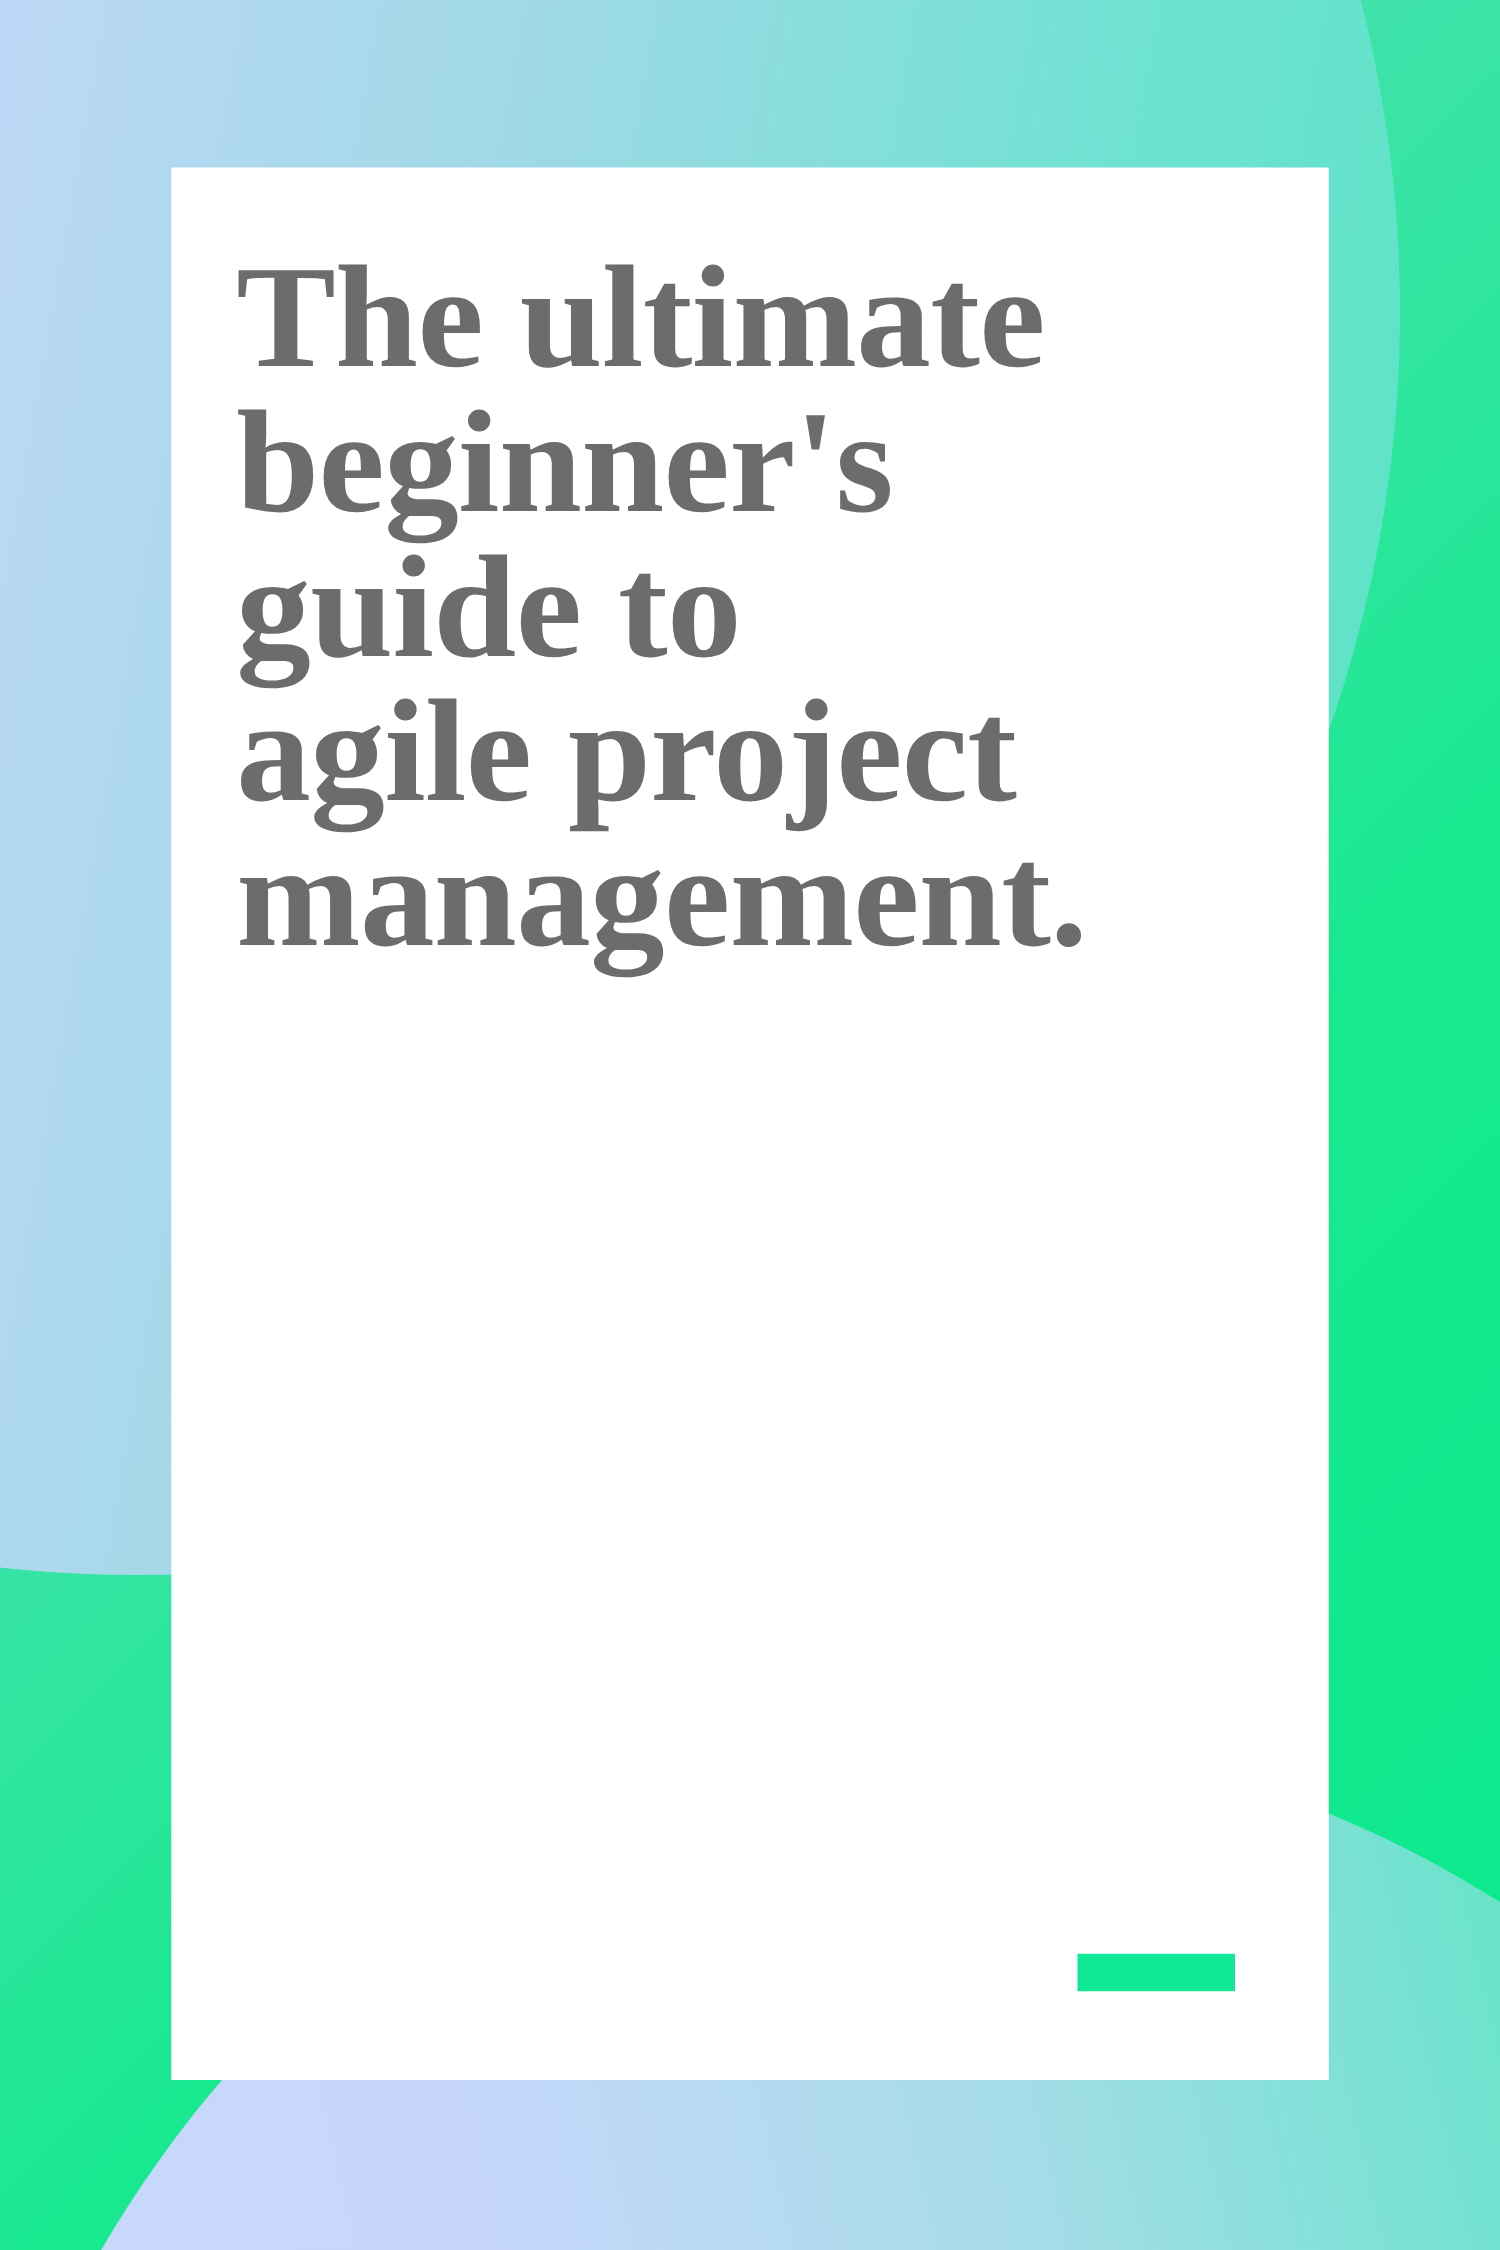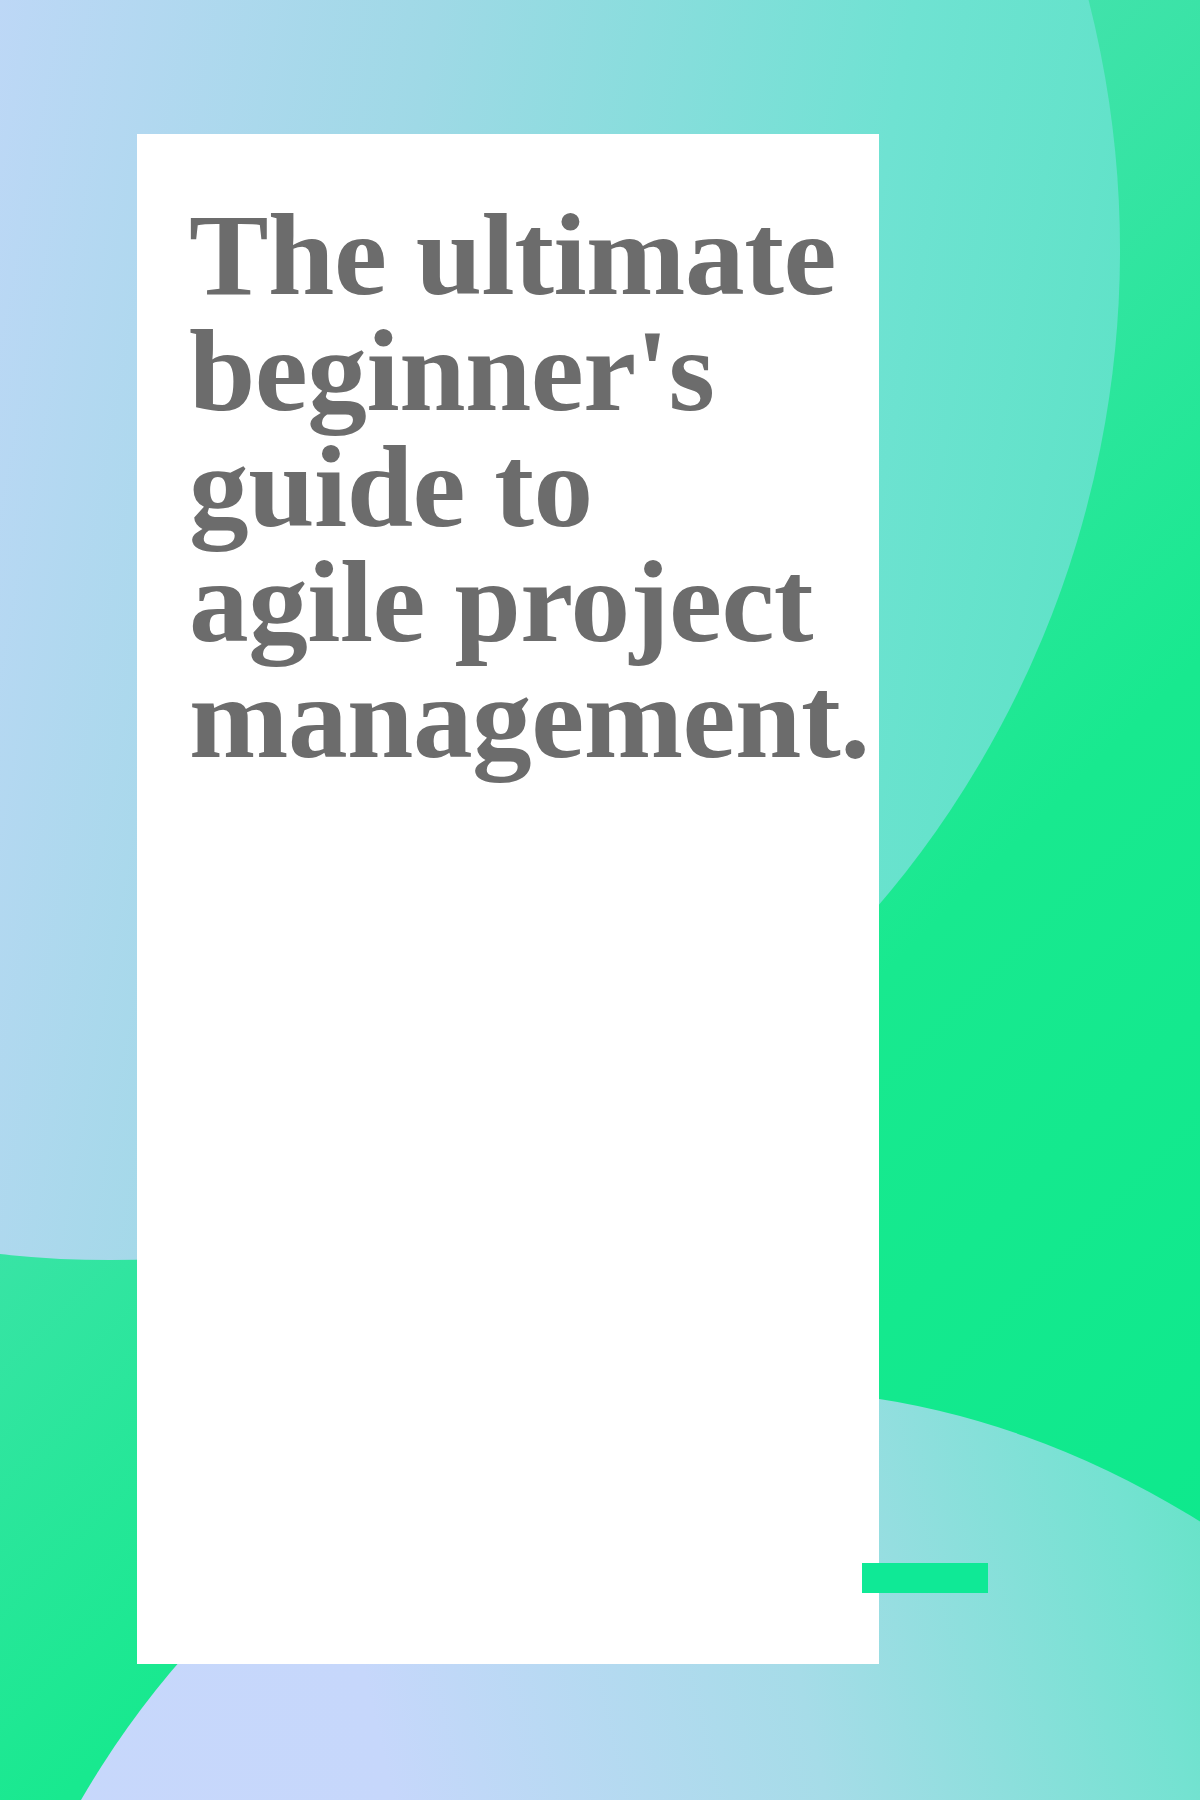--- a/index.html
+++ b/index.html
@@ -41,21 +41,21 @@
     border-radius: 50% 50% 0 0 / 100% 100% 0 0;
     transform: rotate(-13deg);
     background: linear-gradient(90deg, #C8D8FB 0%, #C6D7FB 34%, #A6DCE8 58%, #74E2D1 78%, #3BE5A8 100%);
   }
 
   
   .card {
     position: absolute;
     left: 137px;
     top: 134px;
-    width: 742px;
+    width: 926px;
     height: 1530px;
     background: #ffffff;
   }
 
   .headline {
     position: absolute;
     left: 52px;
     top: 63px;
     width: 800px;
     margin: 0;

